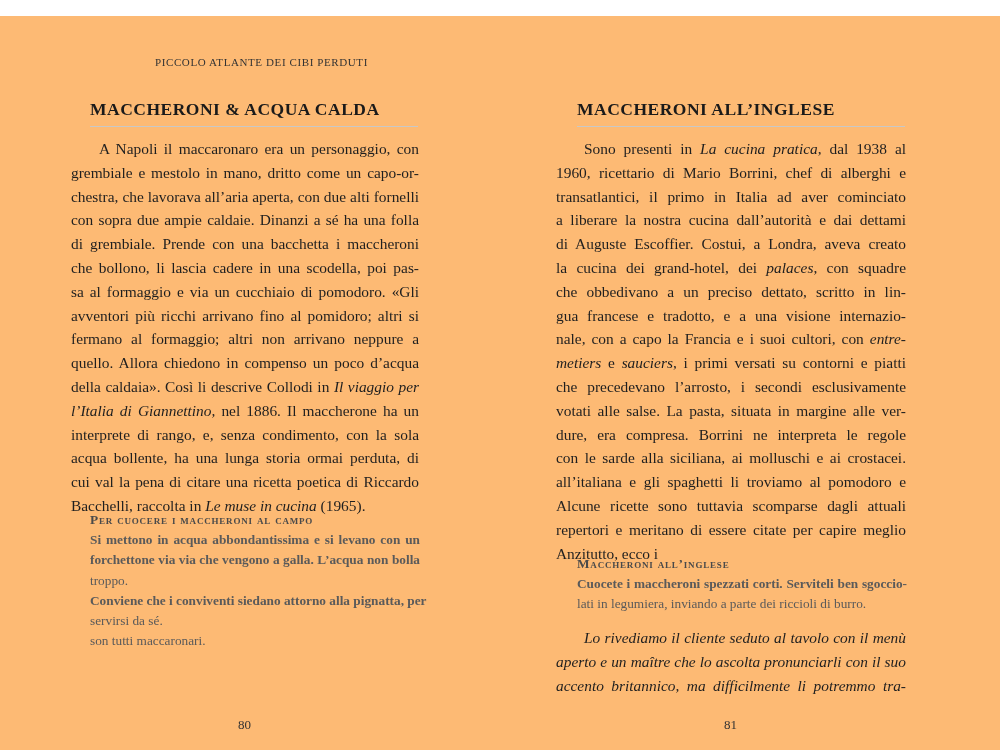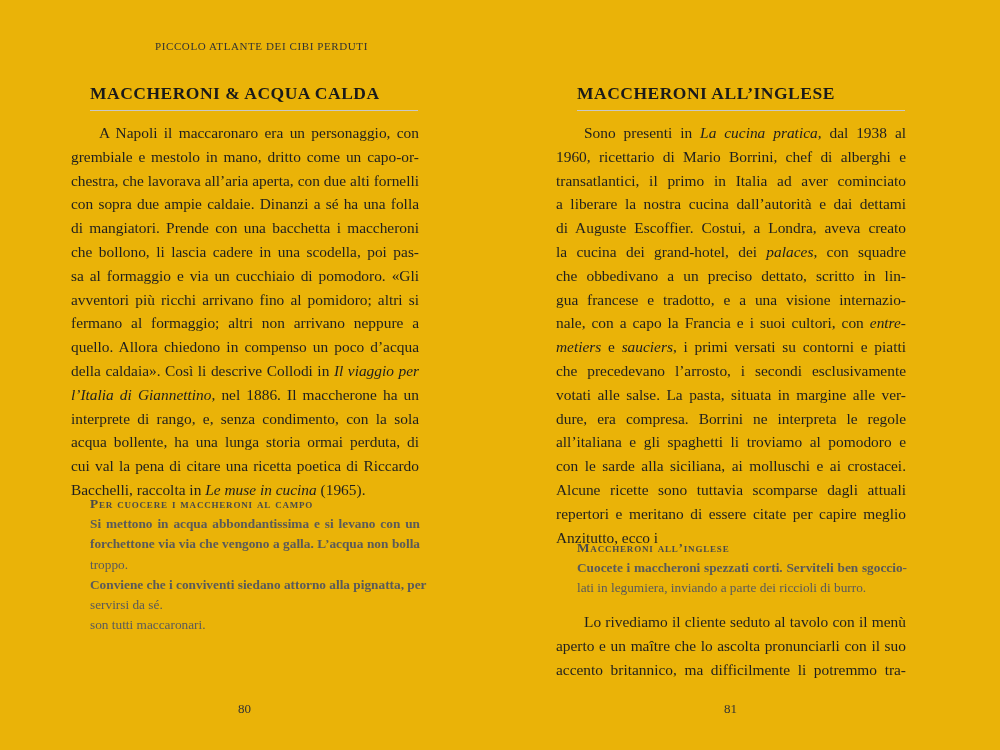--- a/index.html
+++ b/index.html
@@ -11,21 +11,22 @@
       width: 1000px;
       height: 750px;
       position: relative;
       overflow: hidden;
       font-family: "Liberation Serif", "DejaVu Serif", serif;
       color: #1e1e1e;
     }
     .spread {
       position: absolute;
       inset: 0;
-      background: #eab308;
+      background: #fdba74;
+      margin-top: 16px;
     }
     .page {
       position: absolute;
       top: 0;
       height: 750px;
     }
     .page-left { left: 0; width: 500px; }
     .page-right { left: 476px; width: 500px; }
 
     .running-head {
@@ -60,21 +61,21 @@
     .body-text {
       position: absolute;
       font-size: 15.4px;
       line-height: 23.8px;
       text-align: justify;
       color: #1f1f1f;
       margin: 0;
     }
     .page-left .body-text.main { top: 121px; left: 71px; width: 348px; }
     .page-right .body-text.main { top: 121px; left: 80px; width: 350px; }
-    .page-right .body-text.cont { top: 610px; left: 80px; width: 350px; }
+    .page-right .body-text.cont { top: 610px; left: 80px; width: 350px; font-style: italic; }
     .indent { text-indent: 28px; }
     .line { display: block; text-align: justify; text-align-last: justify; white-space: nowrap; }
     .line.last { text-align-last: left; }
     .line.indent { text-indent: 28px; }
 
     .recipe {
       position: absolute;
       color: #5a5a5a;
       font-size: 13.3px;
       line-height: 20.2px;
@@ -112,21 +113,21 @@
     <div class="running-head">PICCOLO ATLANTE DEI CIBI PERDUTI</div>
 
     <h2 class="chapter-title">MACCHERONI &amp; ACQUA CALDA</h2>
     <div class="rule"></div>
 
     <div class="body-text main">
       <span class="line indent">A Napoli il maccaronaro era un personaggio, con</span>
       <span class="line">grembiale e mestolo in mano, dritto come un capo-or-</span>
       <span class="line">chestra, che lavorava all’aria aperta, con due alti fornelli</span>
       <span class="line">con sopra due ampie caldaie. Dinanzi a sé ha una folla</span>
-      <span class="line">di mangiatori. Prende con una bacchetta i maccheroni</span>
+      <span class="line">di grembiale. Prende con una bacchetta i maccheroni</span>
       <span class="line">che bollono, li lascia cadere in una scodella, poi pas-</span>
       <span class="line">sa al formaggio e via un cucchiaio di pomodoro. «Gli</span>
       <span class="line">avventori più ricchi arrivano fino al pomidoro; altri si</span>
       <span class="line">fermano al formaggio; altri non arrivano neppure a</span>
       <span class="line">quello. Allora chiedono in compenso un poco d’acqua</span>
       <span class="line"><span>della caldaia». Così li descrive Collodi in </span><em>Il viaggio per</em></span>
       <span class="line"><em>l’Italia di Giannettino,</em><span> nel 1886. Il maccherone ha un</span></span>
       <span class="line">interprete di rango, e, senza condimento, con la sola</span>
       <span class="line">acqua bollente, ha una lunga storia ormai perduta, di</span>
       <span class="line">cui val la pena di citare una ricetta poetica di Riccardo</span>
@@ -157,22 +158,22 @@
       <span class="line">a liberare la nostra cucina dall’autorità e dai dettami</span>
       <span class="line">di Auguste Escoffier. Costui, a Londra, aveva creato</span>
       <span class="line"><span>la cucina dei grand-hotel, dei </span><em>palaces</em><span>, con squadre</span></span>
       <span class="line">che obbedivano a un preciso dettato, scritto in lin-</span>
       <span class="line">gua francese e tradotto, e a una visione internazio-</span>
       <span class="line"><span>nale, con a capo la Francia e i suoi cultori, con </span><em>entre-</em></span>
       <span class="line"><em>metiers</em><span> e </span><em>sauciers</em><span>, i primi versati su contorni e piatti</span></span>
       <span class="line">che precedevano l’arrosto, i secondi esclusivamente</span>
       <span class="line">votati alle salse. La pasta, situata in margine alle ver-</span>
       <span class="line">dure, era compresa. Borrini ne interpreta le regole</span>
+      <span class="line">con le sarde alla siciliana, ai molluschi e ai crostacei.</span>
       <span class="line">all’italiana e gli spaghetti li troviamo al pomodoro e</span>
-      <span class="line">con le sarde alla siciliana, ai molluschi e ai crostacei.</span>
       <span class="line">Alcune ricette sono tuttavia scomparse dagli attuali</span>
       <span class="line">repertori e meritano di essere citate per capire meglio</span>
       <span class="line last">Anzitutto, ecco i</span>
     </div>
 
     <div class="recipe">
       <span class="recipe-title">Maccheroni all’inglese</span>
       <span class="recipe-line j">Cuocete i maccheroni spezzati corti. Serviteli ben sgoccio-</span>
       <span class="recipe-line">lati in legumiera, inviando a parte dei riccioli di burro.</span>
     </div>

